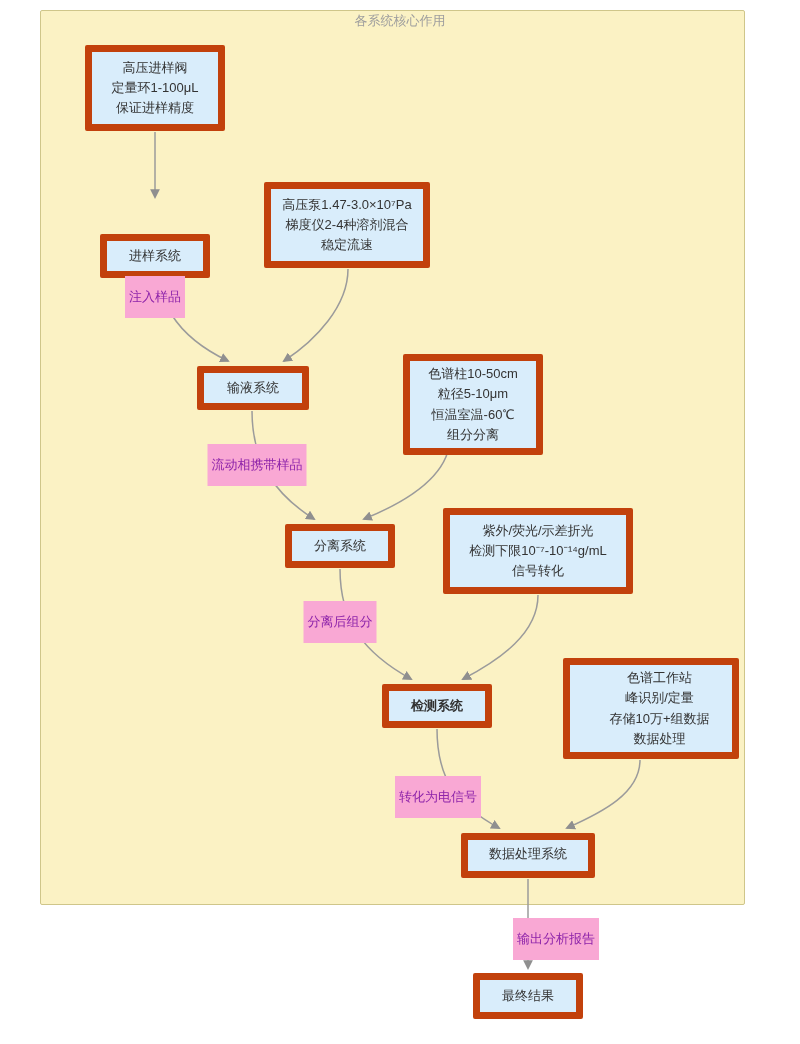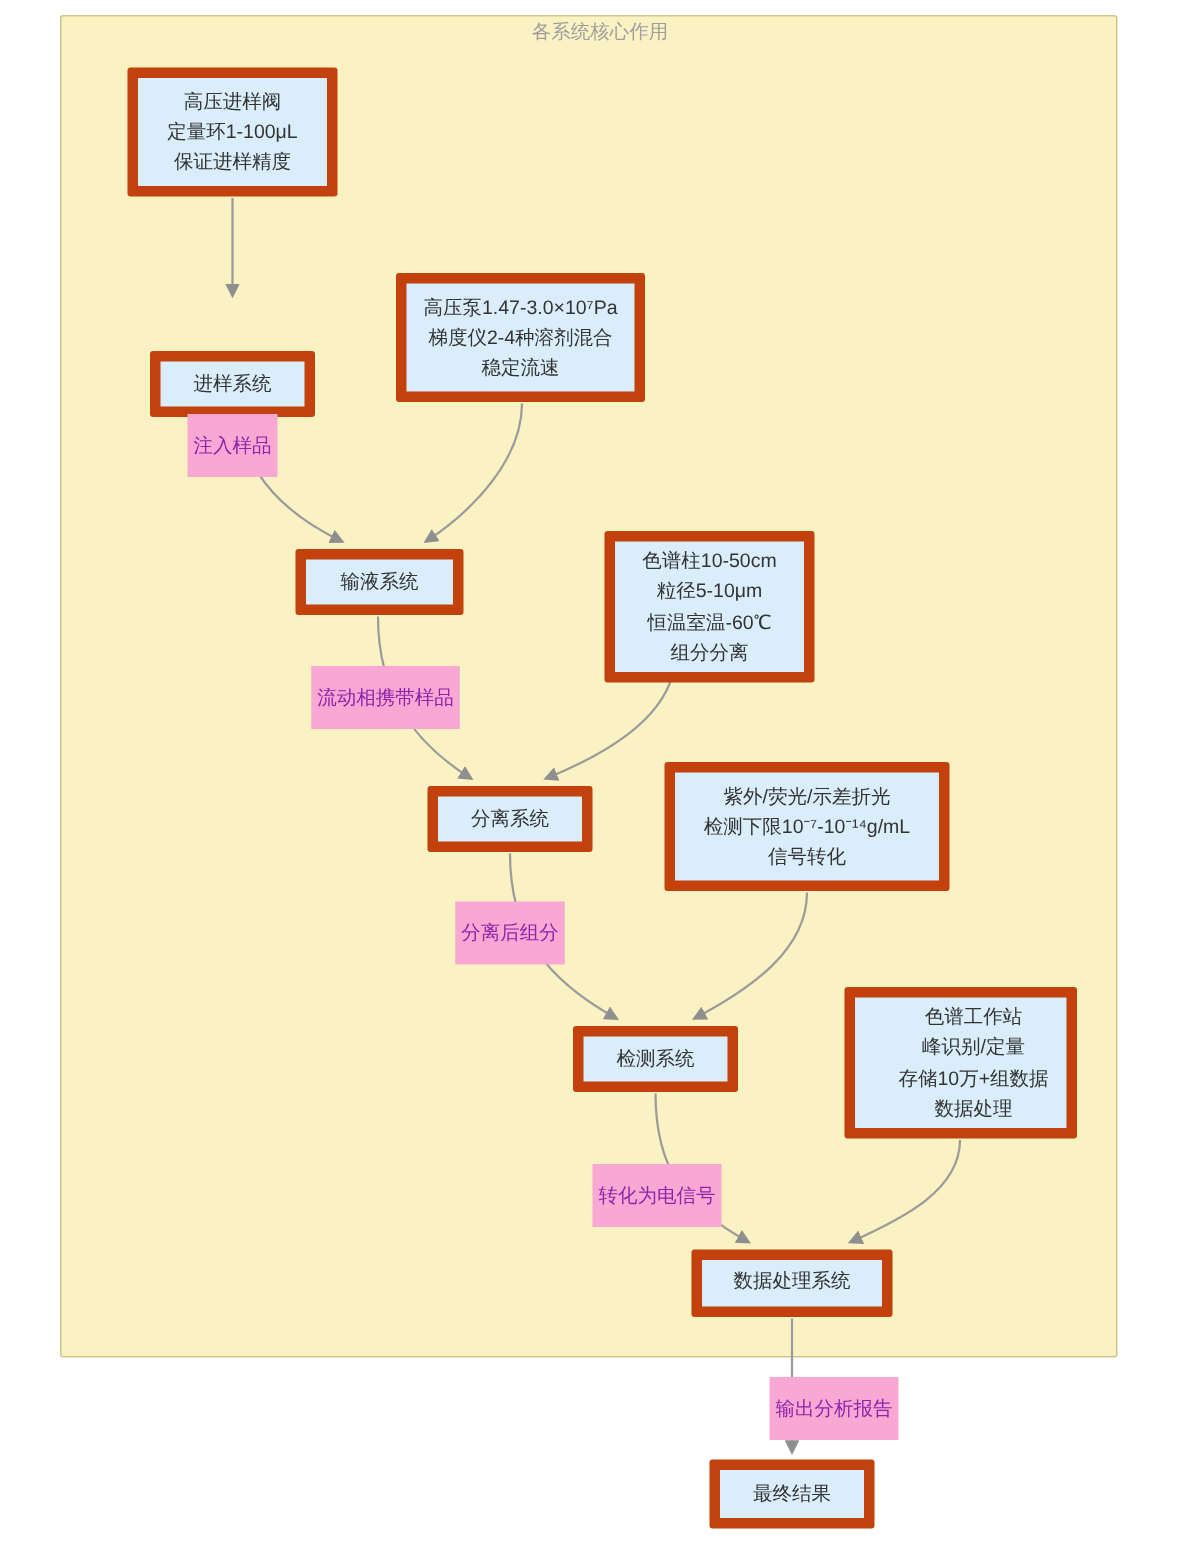--- a/index.html
+++ b/index.html
@@ -110,23 +110,23 @@
 粒径5-10μm
 恒温室温-60℃
 组分分离</div>
 
   <div class="node" style="left:285px; top:524px; width:110px; height:44px;">分离系统</div>
 
   <div class="node" style="left:443px; top:508px; width:190px; height:86px;">紫外/荧光/示差折光
 检测下限10⁻⁷-10⁻¹⁴g/mL
 信号转化</div>
 
-  <div class="node" style="left:382px; top:684px; width:110px; height:44px;">检测系统</div>
+  <div class="node" style="left:382px; top:684px; width:110px; height:44px;font-weight:bold;">检测系统</div>
 
-  <div class="node" style="left:563px; top:658px; width:155px; height:101px;padding-left:25px;">色谱工作站
+  <div class="node" style="left:563px; top:658px; width:176px; height:101px;padding-left:25px;">色谱工作站
 峰识别/定量
 存储10万+组数据
 数据处理</div>
 
   <div class="node" style="left:461px; top:833px; width:134px; height:45px;font-family:Liberation Mono, monospace;">数据处理系统</div>
 
   <div class="node" style="left:473px; top:973px; width:110px; height:46px;">最终结果</div>
 
   <div class="edge-label" style="left:155px; top:297px;">注入样品</div>
 

